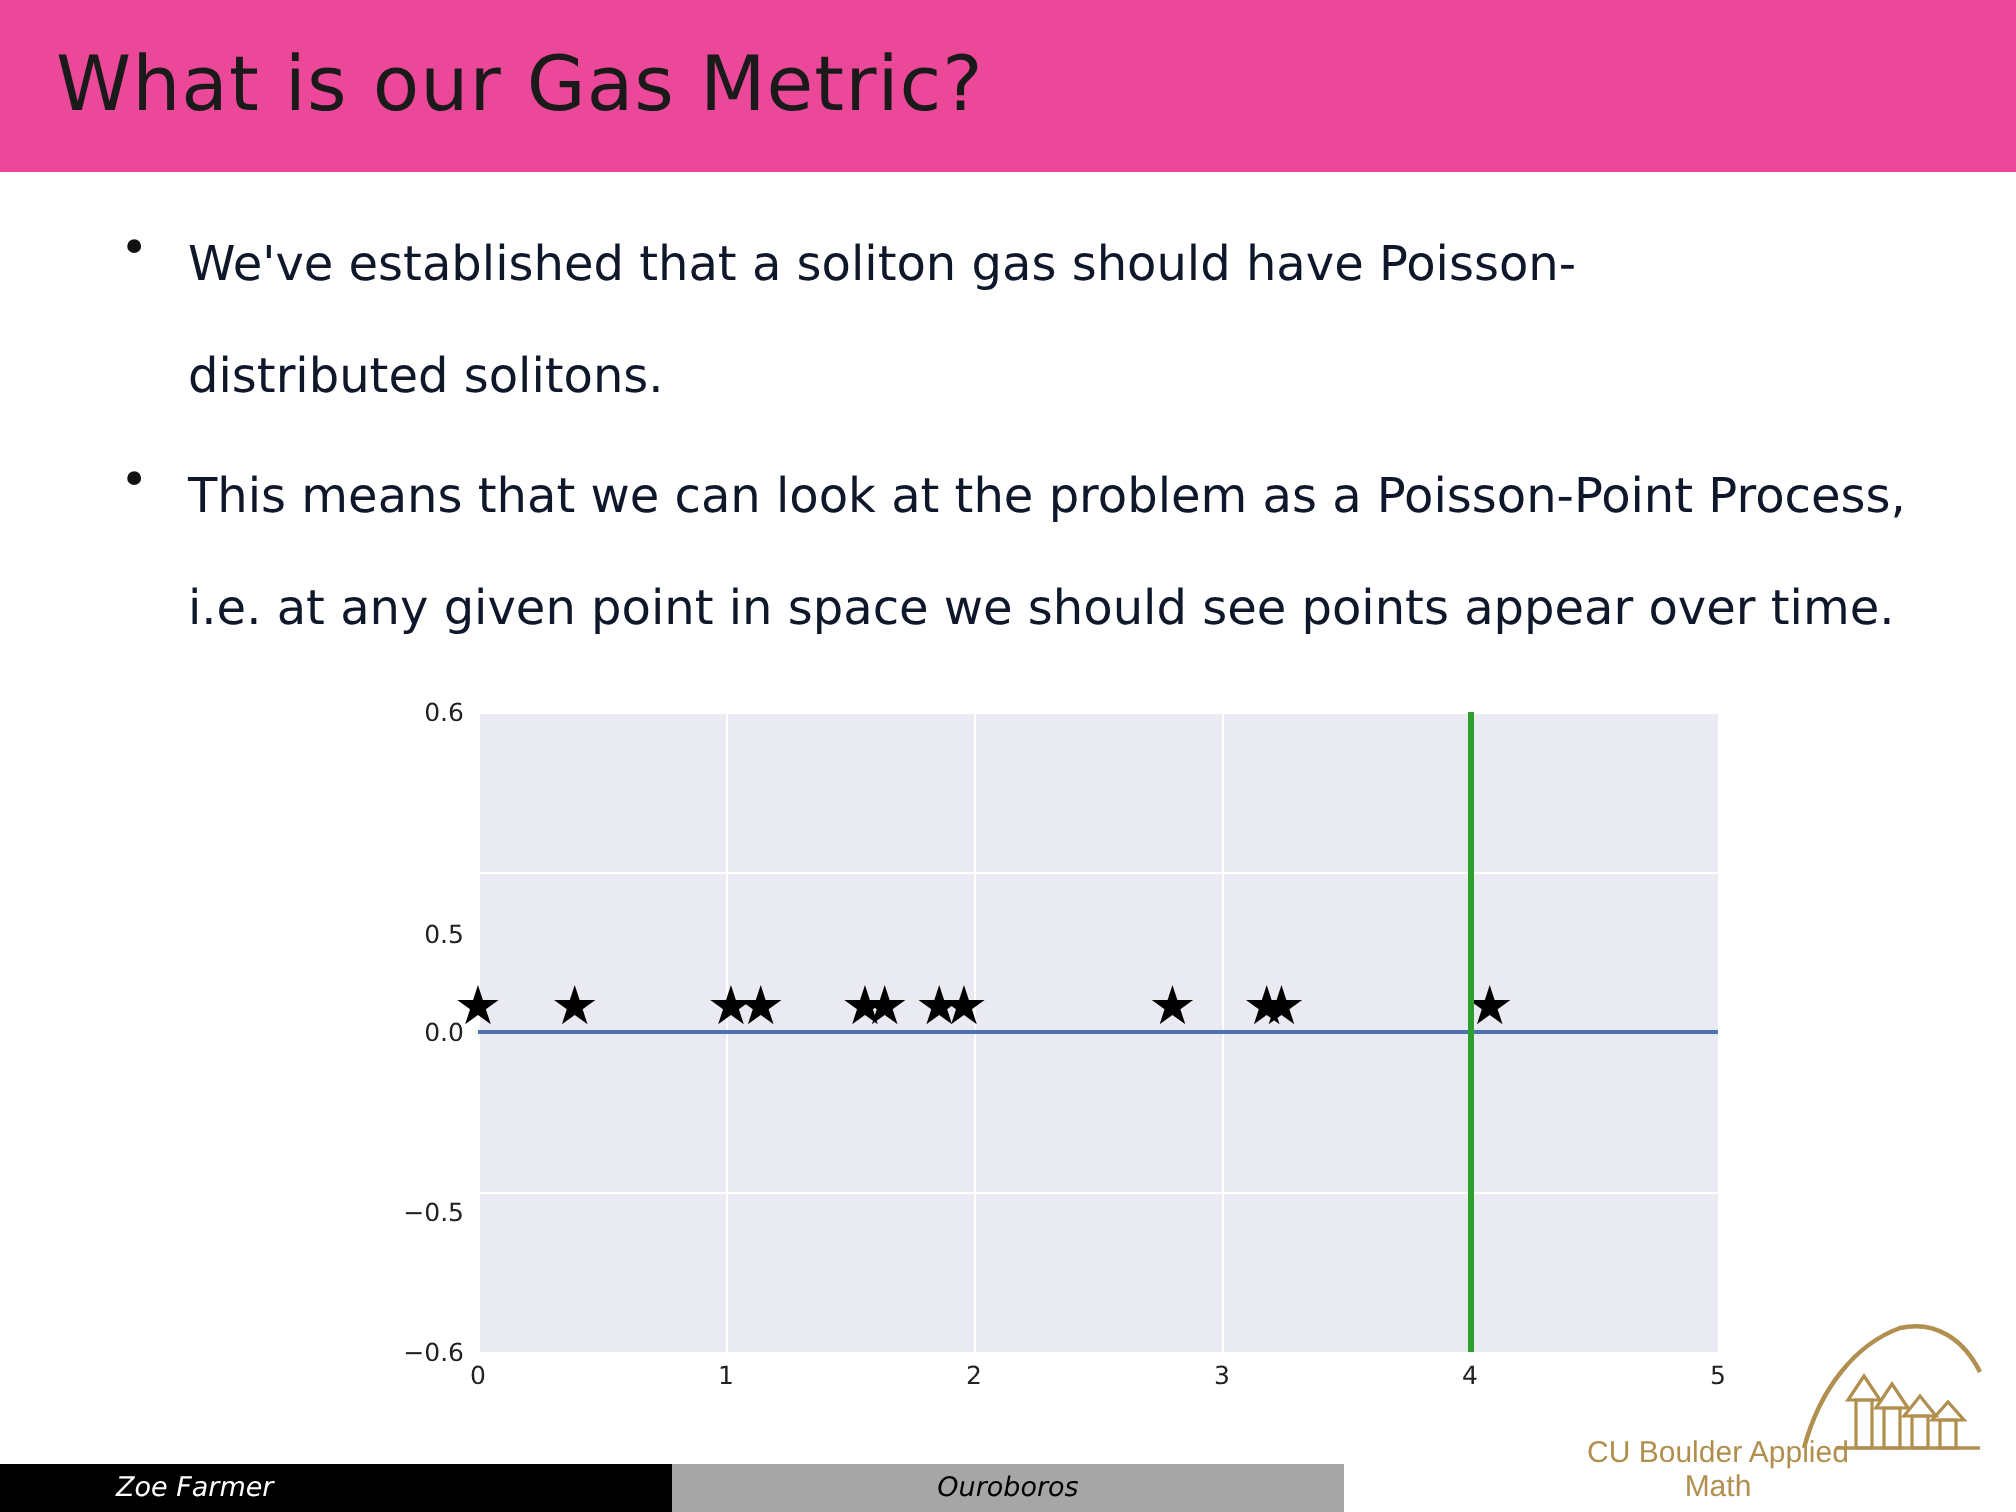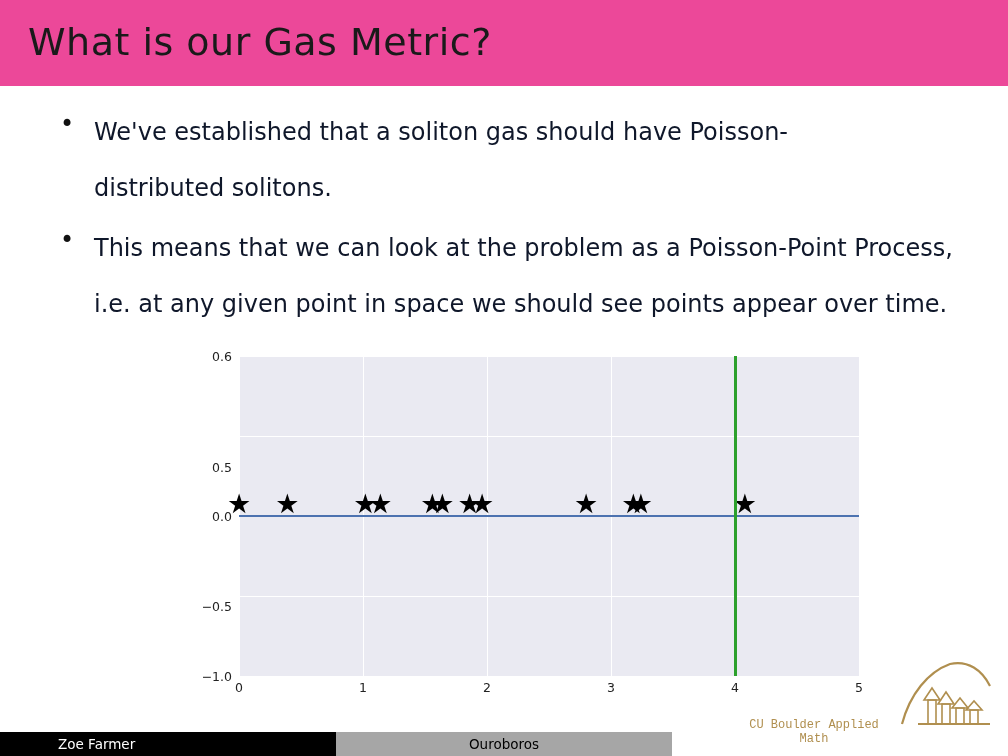--- a/index.html
+++ b/index.html
@@ -167,36 +167,37 @@
   
   .logo {
     position: absolute;
     left: 898px;
     top: 660px;
     width: 96px;
     height: 66px;
   }
   .logo-caption {
     position: absolute;
-    left: 739px;
+    left: 784px;
     top: 718px;
     width: 150px;
     text-align: center;
-    font-size: 12px;
+    font-size: 15px;
     color: #b08f4f;
-    font-family: Liberation Mono, monospace;
+    font-family: Liberation Sans, sans-serif;
   }
   
   .footer {
     position: absolute;
     left: 0;
     bottom: 0;
     width: 1008px;
     height: 24px;
     display: flex;
+    font-style: italic;
   }
   .foot-seg {
     height: 24px;
     display: flex;
     align-items: center;
     font-size: 13.5px;
     color: #000;
   }
   .foot-author {
     width: 336px;
@@ -235,21 +236,21 @@
     </div>
     <div class="bullet-row b2">
       <div class="bullet-dot">•</div>
       <div class="bullet-text">This means that we can look at the problem as a Poisson-Point Process, i.e. at any given point in space we should see points appear over time.</div>
     </div>
   </div>
 
   <div class="figure">
 
     <div class="ytick-wrap">
-        <div class="ytick" style="top: 320px;">−1.0</div>
+        <div class="ytick" style="top: 320px;">−0.6</div>
         <div class="ytick" style="top: 240px; margin-top: 10px;">−0.5</div>
         <div class="ytick" style="top: 160px;">0.0</div>
         <div class="ytick" style="top: 80px; margin-top: 31px;">0.5</div>
         <div class="ytick" style="top: 0px;">0.6</div>
       </div>
     <div class="plot-area">
         <div class="gridline-h" style="top: 320px;"></div>
         <div class="gridline-h" style="top: 240px;"></div>
         <div class="gridline-h" style="top: 160px;"></div>
         <div class="gridline-h" style="top: 80px;"></div>

